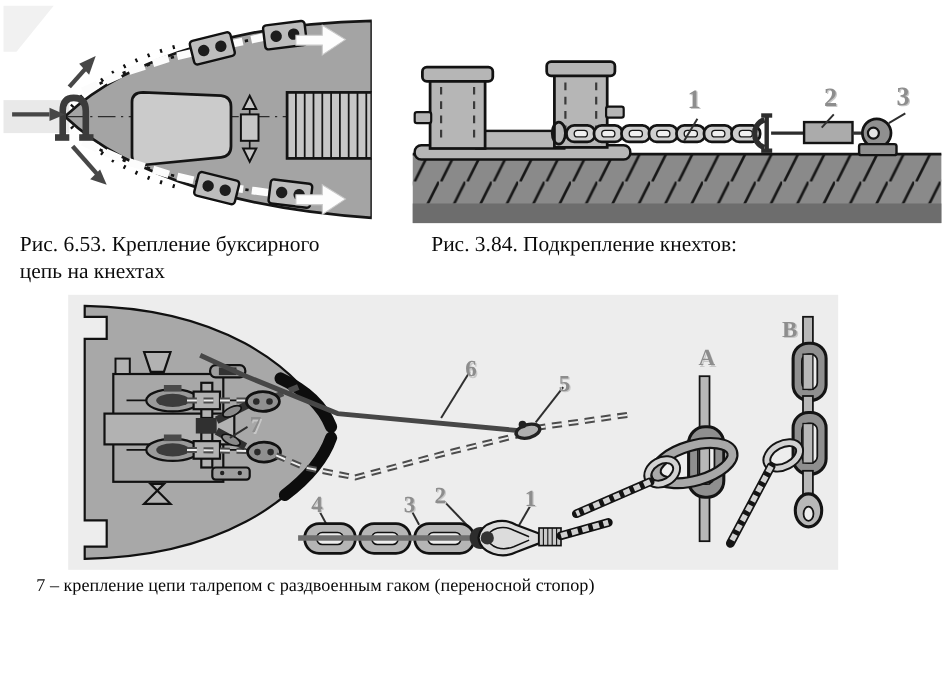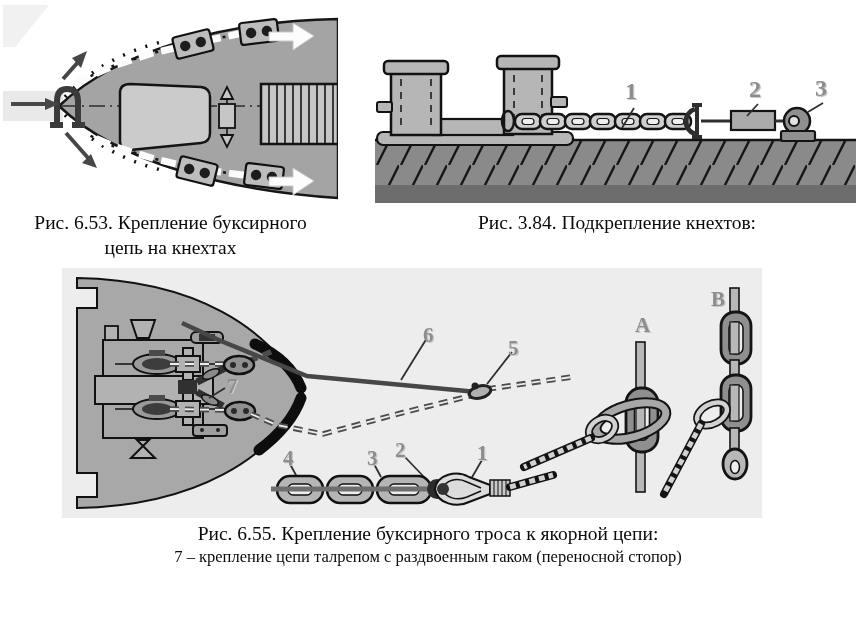--- a/index.html
+++ b/index.html
@@ -1,21 +1,21 @@
 <!DOCTYPE html>
 <html><head>
 <meta charset="utf-8">
 <style>
   html,body{margin:0;padding:0;}
   body{width:856px;height:617px;background:#ffffff;position:relative;overflow:hidden;
        font-family:"Liberation Serif","DejaVu Serif",serif;}
   .page{position:absolute;left:0;top:0;width:856px;height:617px;background:#ffffff;}
   .fig{position:absolute;}
   .panel{background:#ededed;}
-  .caption{position:absolute;text-align:center;color:#0a0a0a;}
+  .caption{position:absolute;color:#0a0a0a;}
   .cap-main{font-size:19.5px;line-height:25px;}
   .cap-sub{font-size:16.5px;line-height:22px;}
   .fig-label{position:absolute;font-weight:bold;color:#8d8d8d;line-height:1;
              font-family:"Liberation Serif","DejaVu Serif",serif;
              text-shadow:1.2px 1.2px 0 #c8c8c8;}
   .lab654{font-size:24px;}
   .lab655{font-size:21px;}
   svg{display:block;}
 </style>
 </head>
@@ -332,17 +332,16 @@
     <span class="fig-label lab655" style="left:165px;top:108px;">7</span>
     <span class="fig-label lab655" style="left:221px;top:180px;">4</span>
     <span class="fig-label lab655" style="left:305px;top:180px;">3</span>
     <span class="fig-label lab655" style="left:333px;top:172px;">2</span>
     <span class="fig-label lab655" style="left:415px;top:175px;">1</span>
     <span class="fig-label lab655" style="left:573px;top:47px;">А</span>
     <span class="fig-label lab655" style="left:649px;top:21px;">В</span>
   </div>
 
   <div class="caption" style="left:33px;top:521px;width:790px;">
-    <div class="cap-main">Рис. 6.55. Крепление буксирного троса к якорной цепи:</div>
     <div class="cap-sub">7 – крепление цепи талрепом с раздвоенным гаком (переносной стопор)</div>
   </div>
 
 </div>
 
 </body></html>

